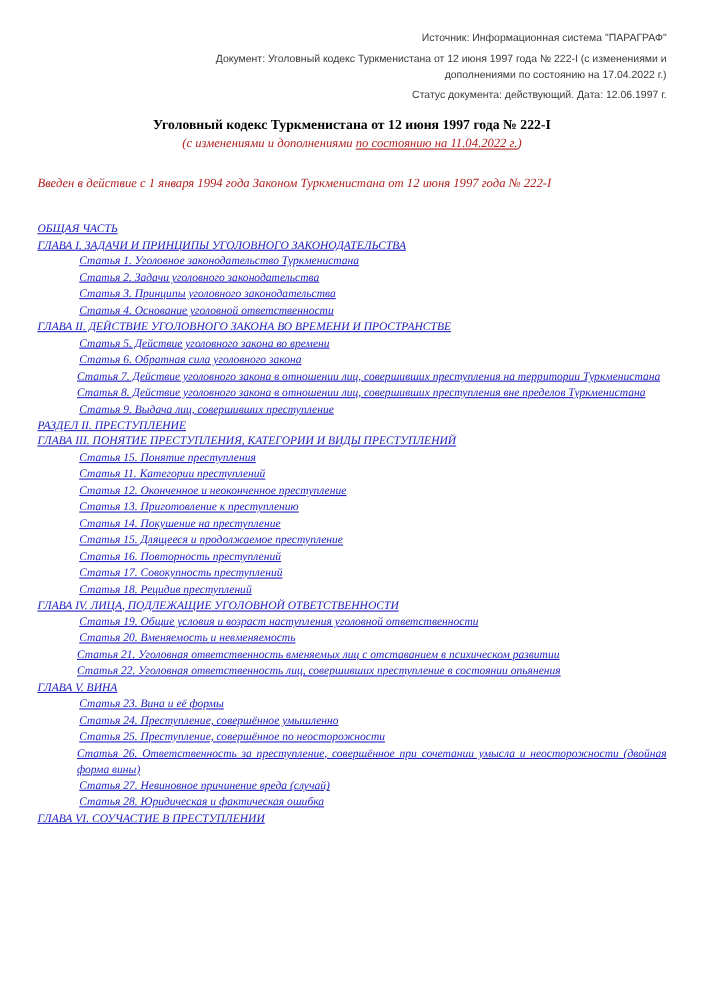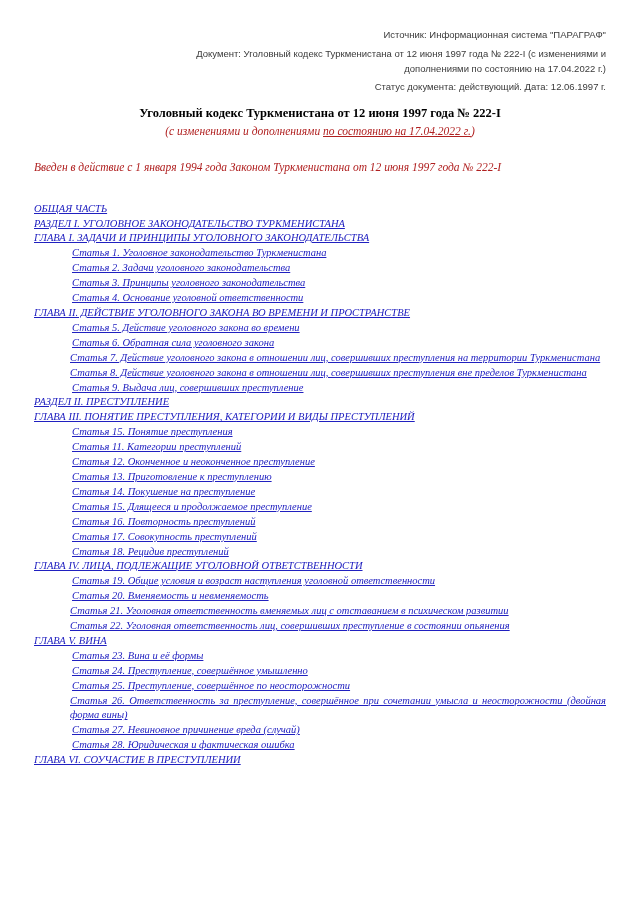--- a/index.html
+++ b/index.html
@@ -85,27 +85,26 @@
 <div class="page">
 
   <div class="header-block">
     <div class="src">Источник: Информационная система "ПАРАГРАФ"</div>
     <div class="doc">Документ: Уголовный кодекс Туркменистана от 12 июня 1997 года № 222-I (с изменениями и дополнениями по состоянию на 17.04.2022 г.)</div>
     <div class="status">Статус документа: действующий. Дата: 12.06.1997 г.</div>
   </div>
 
   <div class="title">Уголовный кодекс Туркменистана от 12 июня 1997 года № 222-I</div>
 
-  <div class="subtitle"><span>(с изменениями и дополнениями </span><span class="ul">по состоянию на 17.04.2022 г.</span><span>)</span></div>
+  <div class="subtitle"><span>(с изменениями и дополнениями </span><span class="ul">по состоянию на 11.04.2022 г.</span><span>)</span></div>
 
   <div class="intro"><span>Введен в действие с 1 января 1994 года </span><span class="u">Законом</span><span> Туркменистана от 12 июня 1997 года № 222-I</span></div>
 
   <div class="toc" id="toc">
       <div class="item lvl0"><span class="lnk">ОБЩАЯ ЧАСТЬ</span></div>
-      <div class="item lvl0"><span class="lnk">РАЗДЕЛ I. УГОЛОВНОЕ ЗАКОНОДАТЕЛЬСТВО ТУРКМЕНИСТАНА</span></div>
       <div class="item lvl0"><span class="lnk">ГЛАВА I. ЗАДАЧИ И ПРИНЦИПЫ УГОЛОВНОГО ЗАКОНОДАТЕЛЬСТВА</span></div>
       <div class="item lvl2"><span class="lnk">Статья 1. Уголовное законодательство Туркменистана</span></div>
       <div class="item lvl2"><span class="lnk">Статья 2. Задачи уголовного законодательства</span></div>
       <div class="item lvl2"><span class="lnk">Статья 3. Принципы уголовного законодательства</span></div>
       <div class="item lvl2"><span class="lnk">Статья 4. Основание уголовной ответственности</span></div>
       <div class="item lvl0"><span class="lnk">ГЛАВА II. ДЕЙСТВИЕ УГОЛОВНОГО ЗАКОНА ВО ВРЕМЕНИ И ПРОСТРАНСТВЕ</span></div>
       <div class="item lvl2"><span class="lnk">Статья 5. Действие уголовного закона во времени</span></div>
       <div class="item lvl2"><span class="lnk">Статья 6. Обратная сила уголовного закона</span></div>
       <div class="item lvl2 just"><span class="lnk">Статья 7. Действие уголовного закона в отношении лиц, совершивших преступления на территории Туркменистана</span></div>
       <div class="item lvl2 just"><span class="lnk">Статья 8. Действие уголовного закона в отношении лиц, совершивших преступления вне пределов Туркменистана</span></div>

